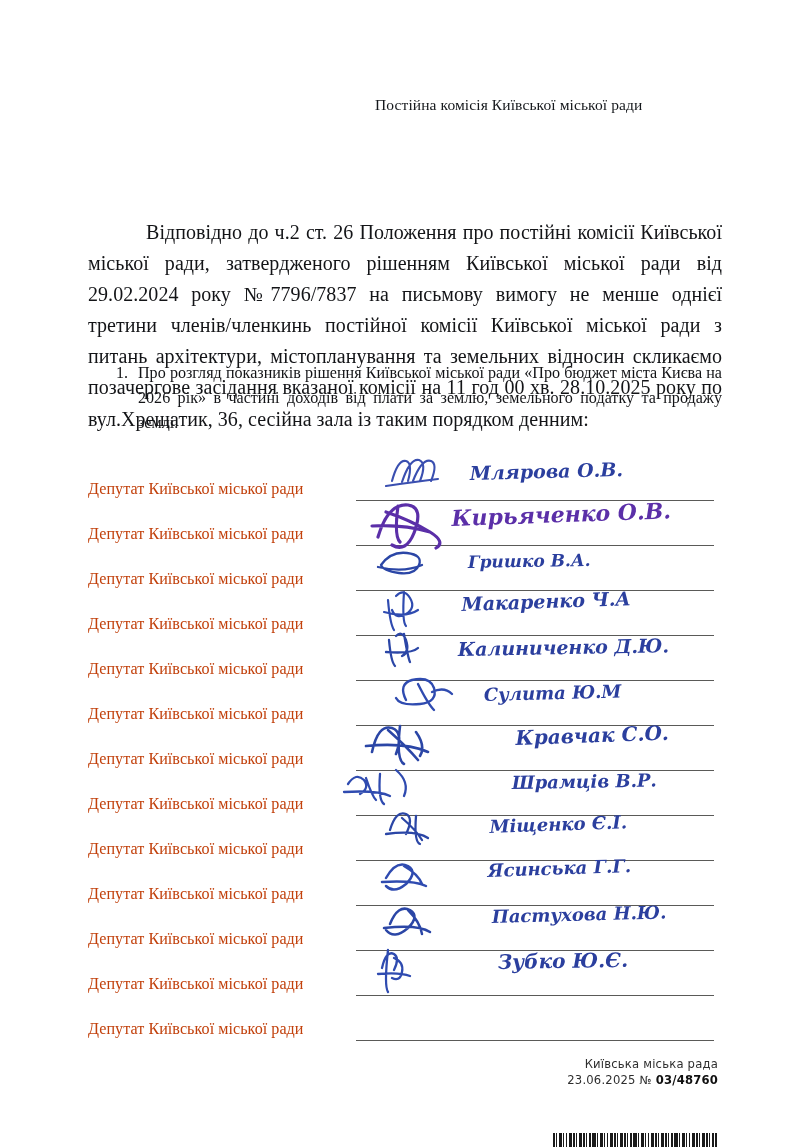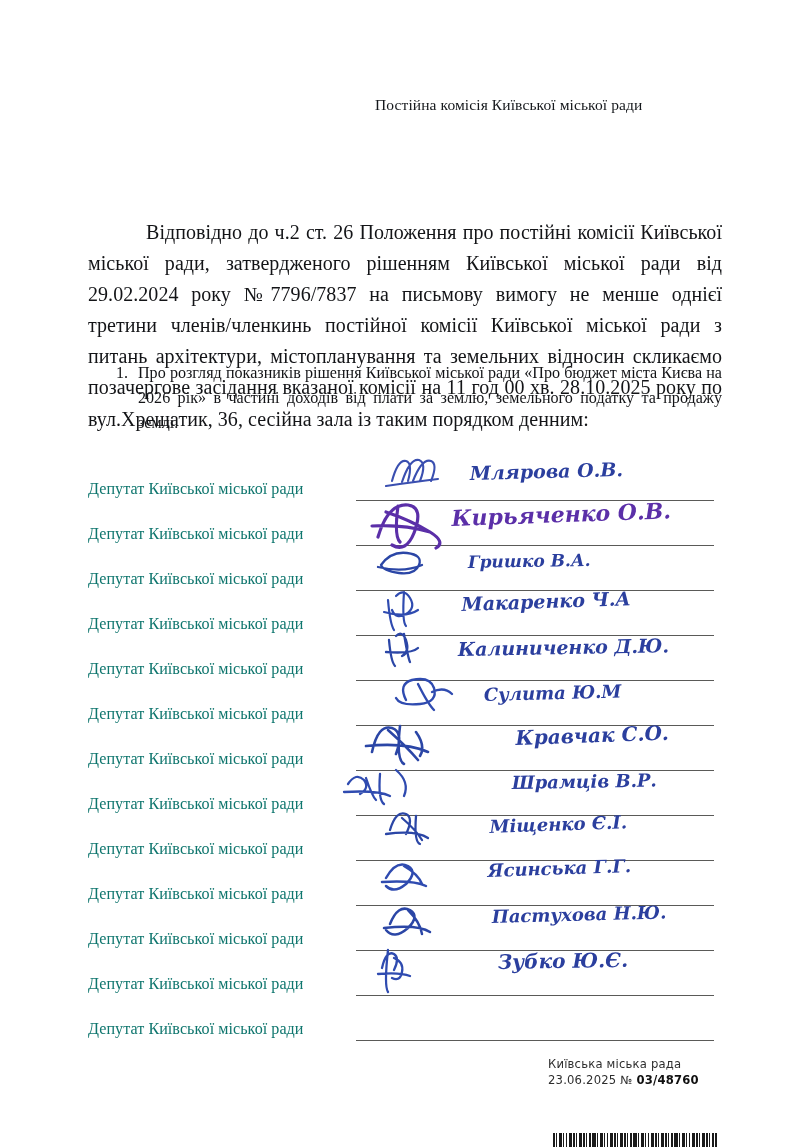--- a/index.html
+++ b/index.html
@@ -84,21 +84,21 @@
     position: relative;
     height: 45px;
   }
   .sig-label {
     position: absolute;
     left: 0;
     bottom: 7px;
     font-size: 16.1px;
     line-height: 1.2;
     white-space: nowrap;
-    color: #0f766e;
+    color: #c2410c;
     letter-spacing: 0.05px;
   }
   .sig-line {
     position: absolute;
     left: 268px;
     right: 8px;
     bottom: 4px;
     height: 0;
     border-bottom: 1.4px solid #5a5a58;
   }
@@ -121,21 +121,21 @@
     color: #2b3f9e;
     transform-origin: left bottom;
   }
 
   
   .stamp {
     position: absolute;
     left: 548px;
     top: 1016px;
     width: 170px;
-    text-align: left;
+    text-align: right;
     font-family: "DejaVu Sans", "Liberation Sans", sans-serif;
     font-size: 11.6px;
     line-height: 1.42;
     color: #2e2e2e;
     letter-spacing: 0.2px;
   }
   .stamp-num b { font-weight: 700; color: #101010; }
 
   .barcode {
     position: absolute;

